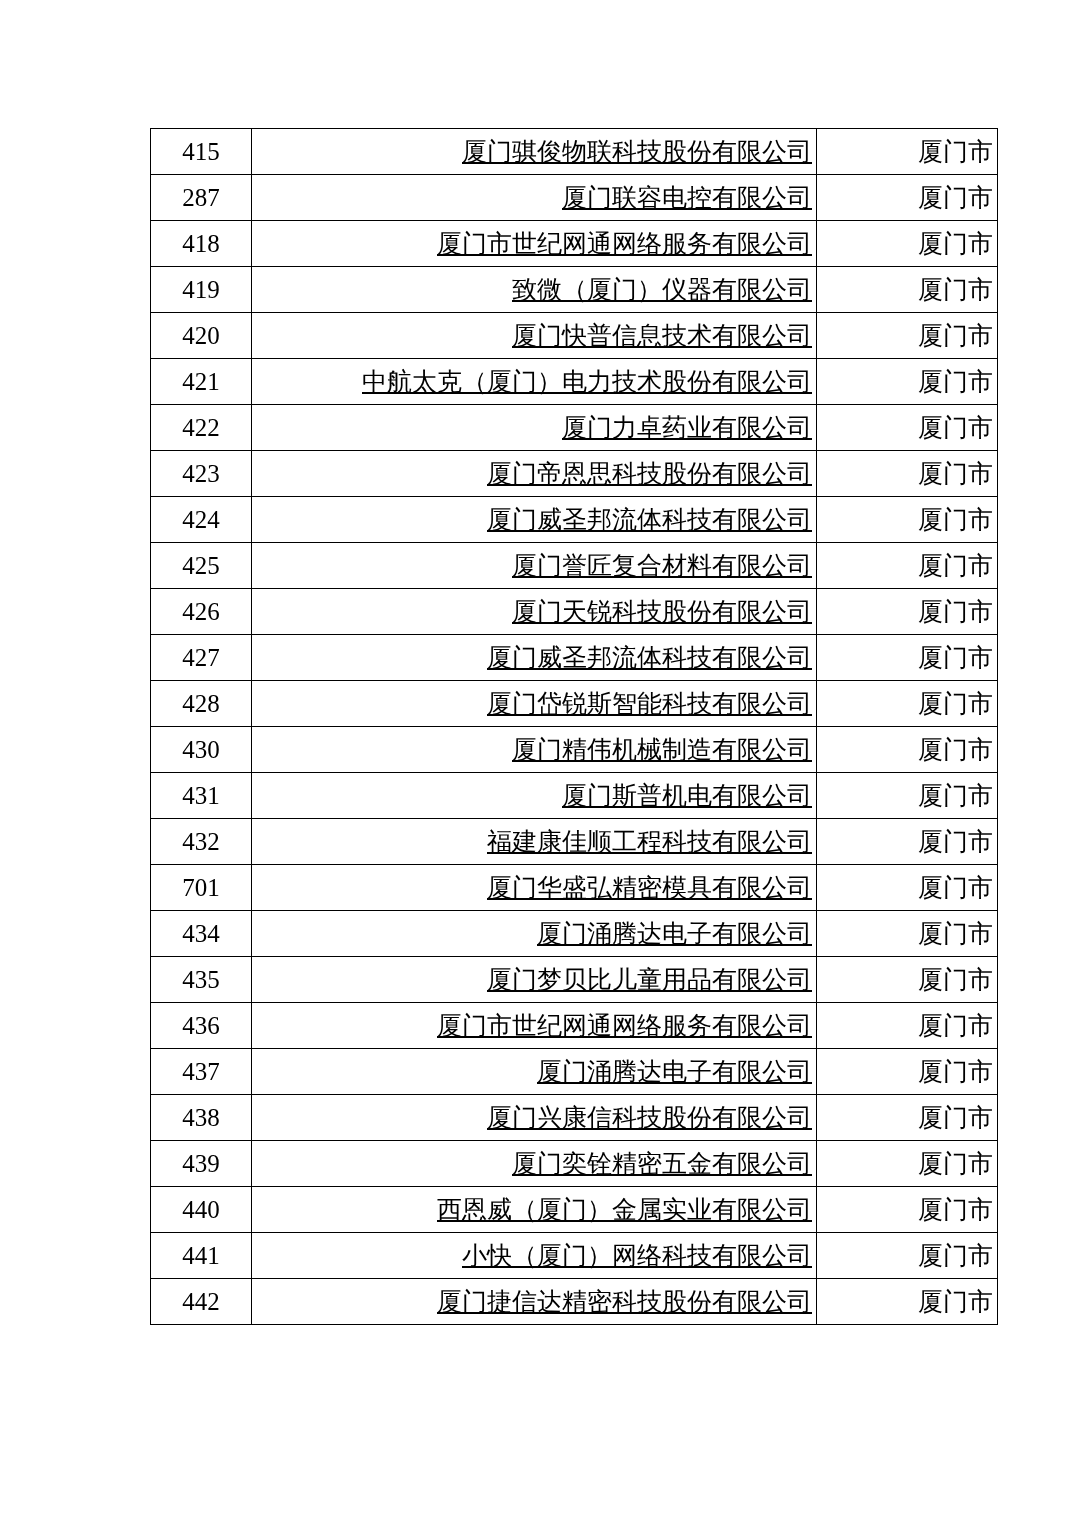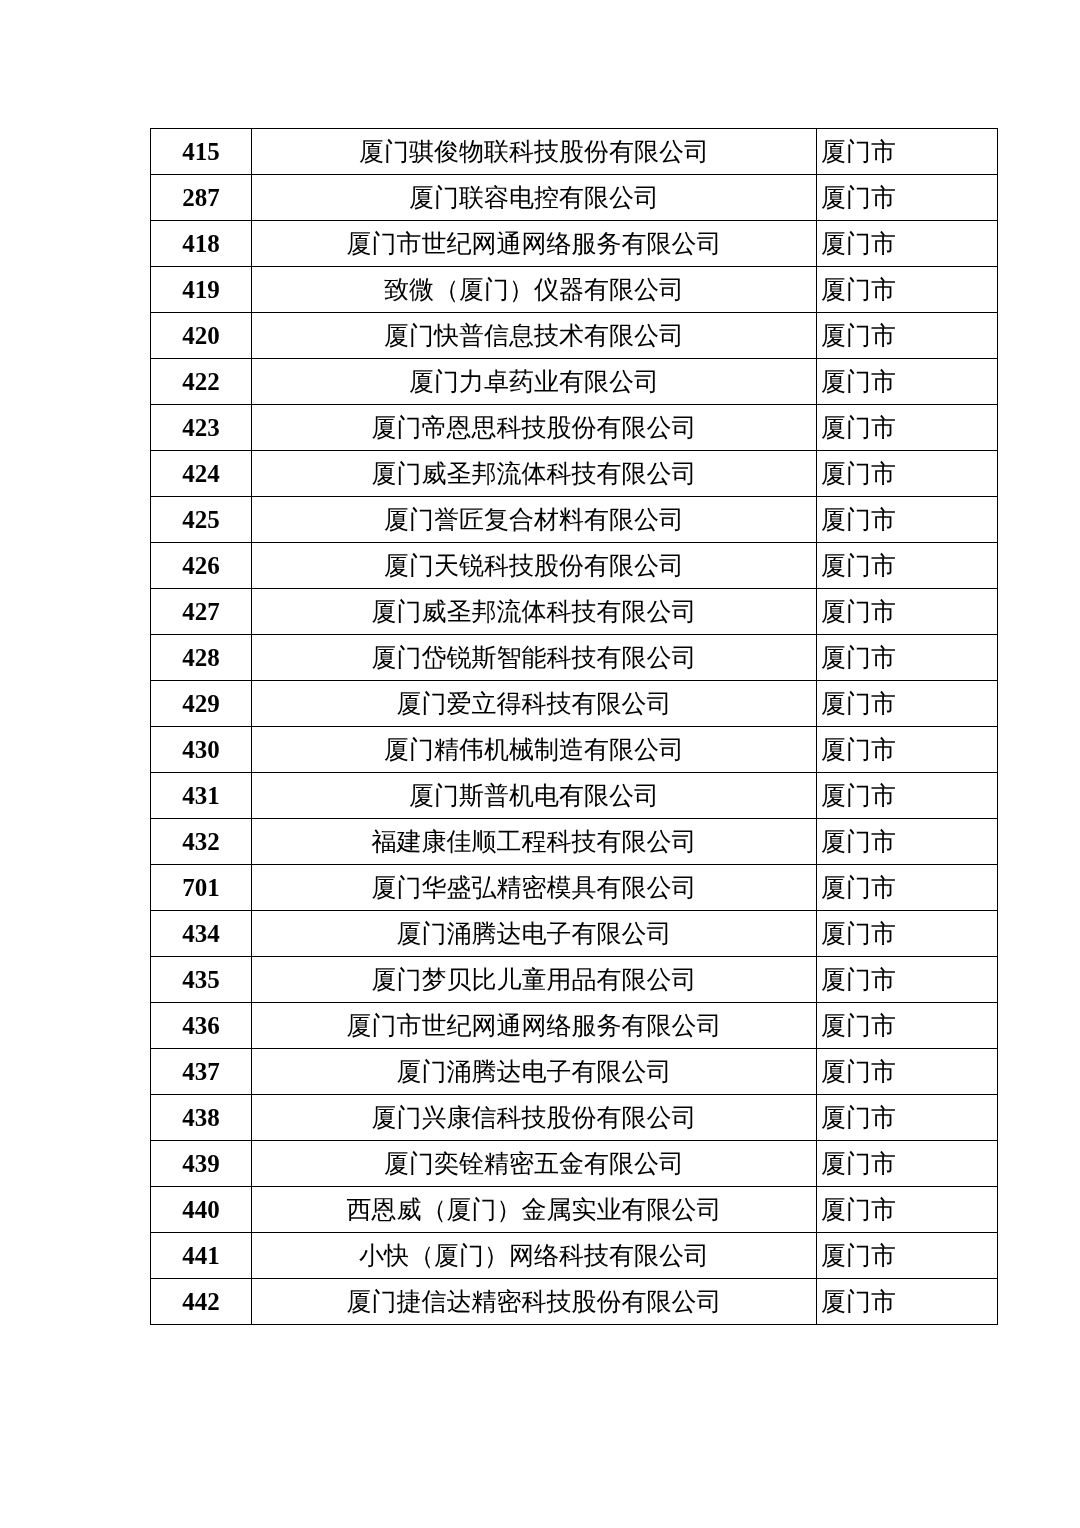--- a/index.html
+++ b/index.html
@@ -39,30 +39,30 @@
     padding: 0 4px;
     font-size: 25px;
     line-height: 44px;
     vertical-align: middle;
     white-space: nowrap;
     overflow: hidden;
   }
   td.col-index {
     width: 92px;
     text-align: center;
-    font-weight: bold;
   }
   td.col-name {
     width: 556px;
-    text-align: center;
+    text-align: right;
     padding-left: 12px;
+    text-decoration: underline;
   }
   td.col-region {
     width: 172px;
-    text-align: left;
+    text-align: right;
   }
 </style>
 </head>
 <body>
 
 <div class="page">
   <div class="table-wrap">
     <table class="doc-table">
       <tbody id="table-body">
           <tr>
@@ -84,20 +84,25 @@
             <td class="col-index">419</td>
             <td class="col-name">致微（厦门）仪器有限公司</td>
             <td class="col-region">厦门市</td>
           </tr>
           <tr>
             <td class="col-index">420</td>
             <td class="col-name">厦门快普信息技术有限公司</td>
             <td class="col-region">厦门市</td>
           </tr>
           <tr>
+            <td class="col-index">421</td>
+            <td class="col-name">中航太克（厦门）电力技术股份有限公司</td>
+            <td class="col-region">厦门市</td>
+          </tr>
+          <tr>
             <td class="col-index">422</td>
             <td class="col-name">厦门力卓药业有限公司</td>
             <td class="col-region">厦门市</td>
           </tr>
           <tr>
             <td class="col-index">423</td>
             <td class="col-name">厦门帝恩思科技股份有限公司</td>
             <td class="col-region">厦门市</td>
           </tr>
           <tr>
@@ -116,25 +121,20 @@
             <td class="col-region">厦门市</td>
           </tr>
           <tr>
             <td class="col-index">427</td>
             <td class="col-name">厦门威圣邦流体科技有限公司</td>
             <td class="col-region">厦门市</td>
           </tr>
           <tr>
             <td class="col-index">428</td>
             <td class="col-name">厦门岱锐斯智能科技有限公司</td>
-            <td class="col-region">厦门市</td>
-          </tr>
-          <tr>
-            <td class="col-index">429</td>
-            <td class="col-name">厦门爱立得科技有限公司</td>
             <td class="col-region">厦门市</td>
           </tr>
           <tr>
             <td class="col-index">430</td>
             <td class="col-name">厦门精伟机械制造有限公司</td>
             <td class="col-region">厦门市</td>
           </tr>
           <tr>
             <td class="col-index">431</td>
             <td class="col-name">厦门斯普机电有限公司</td>

